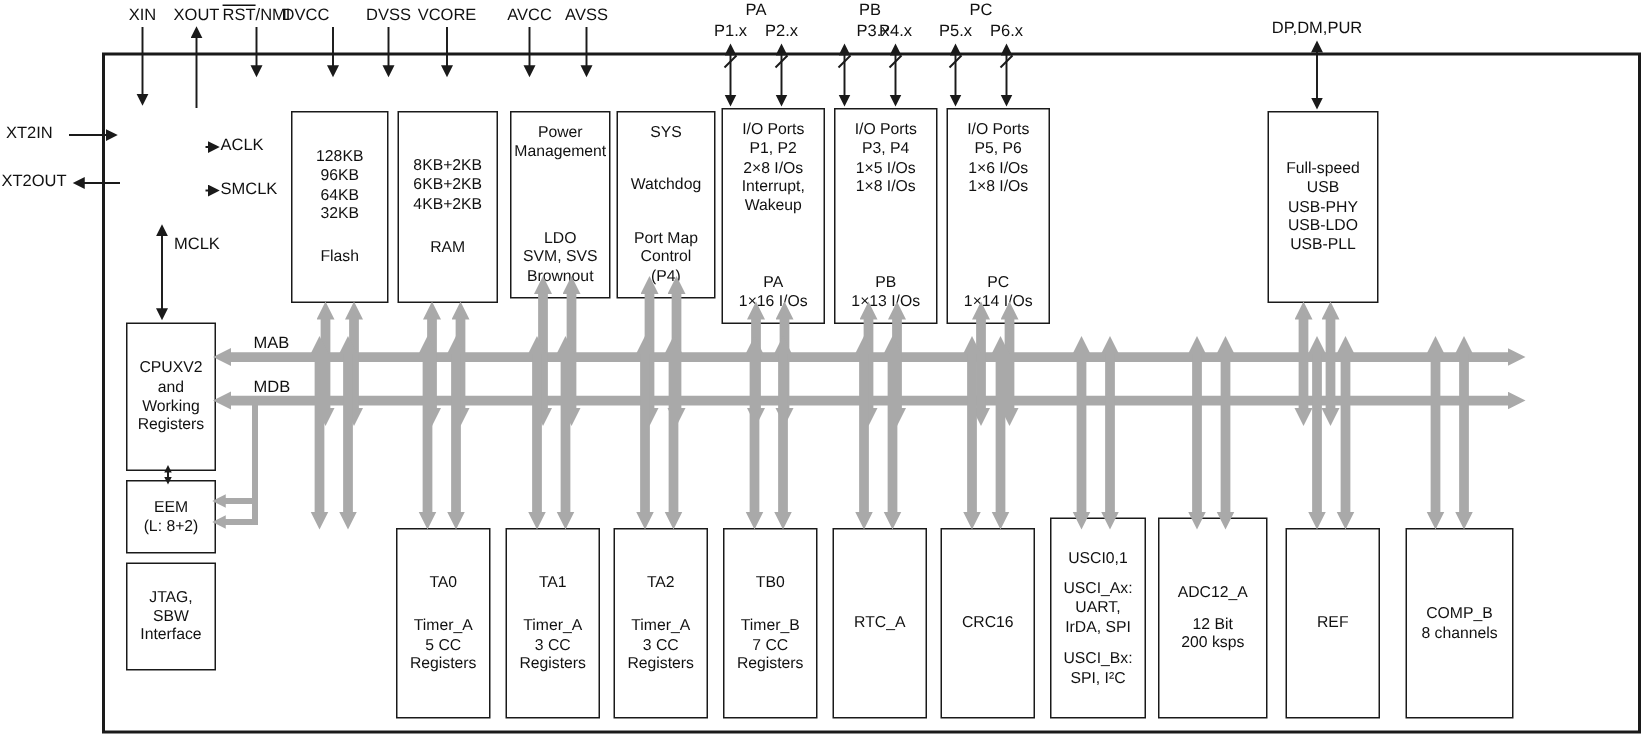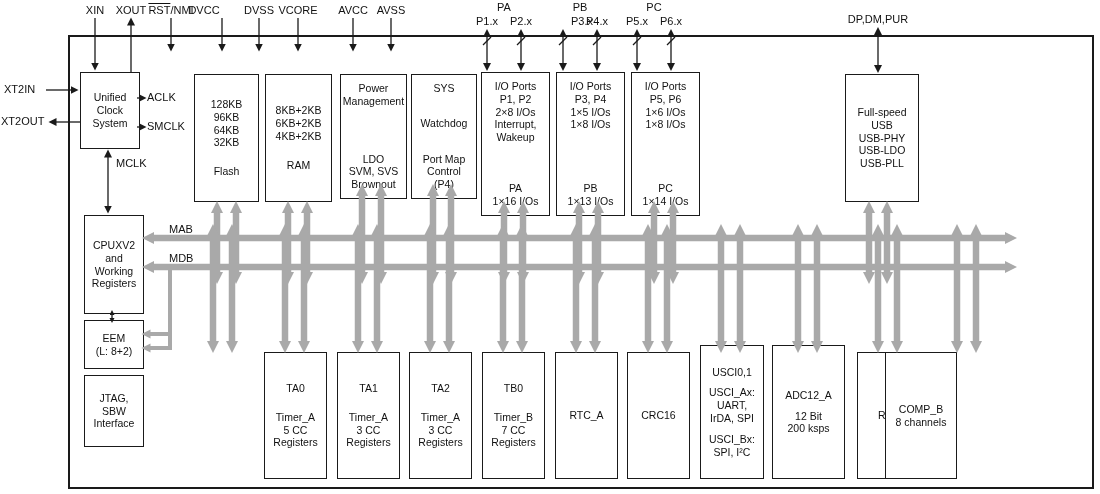--- a/index.html
+++ b/index.html
@@ -164,25 +164,20 @@
   <div class="lbl" style="left:4px;top:83px">XT2IN</div>
   <div class="lbl" style="left:1px;top:115px">XT2OUT</div>
 
   <div class="lbl" style="left:147px;top:91px">ACLK</div>
   <div class="lbl" style="left:147px;top:120px">SMCLK</div>
   <div class="lbl" style="left:116px;top:157px">MCLK</div>
 
   <div class="lbl" style="left:169px;top:223px">MAB</div>
   <div class="lbl" style="left:169px;top:252px">MDB</div>
 
-  <div class="block" style="left:80px;top:72px;width:58px;height:75px">
-    <span>Unified</span>
-    <span>Clock</span>
-    <span>System</span>
-  </div>
 
   <div class="block" style="left:194px;top:74px;width:63px;height:126px">
     <div class="grp">
       <span>128KB</span>
       <span>96KB</span>
       <span>64KB</span>
       <span>32KB</span>
     </div>
     <span class="mt16">Flash</span>
   </div>
@@ -352,18 +347,18 @@
     <div class="grp mt8">
       <span>12 Bit</span>
       <span>200 ksps</span>
     </div>
   </div>
 
   <div class="block" style="left:857px;top:352px;width:61px;height:125px">
     <span>REF</span>
   </div>
 
-  <div class="block" style="left:885px;top:352px;width:70px;height:125px">
+  <div class="block" style="left:937px;top:352px;width:70px;height:125px">
     <span>COMP_B</span>
     <span class="mt12">8 channels</span>
   </div>
 
 </div>
 
 </body></html>

